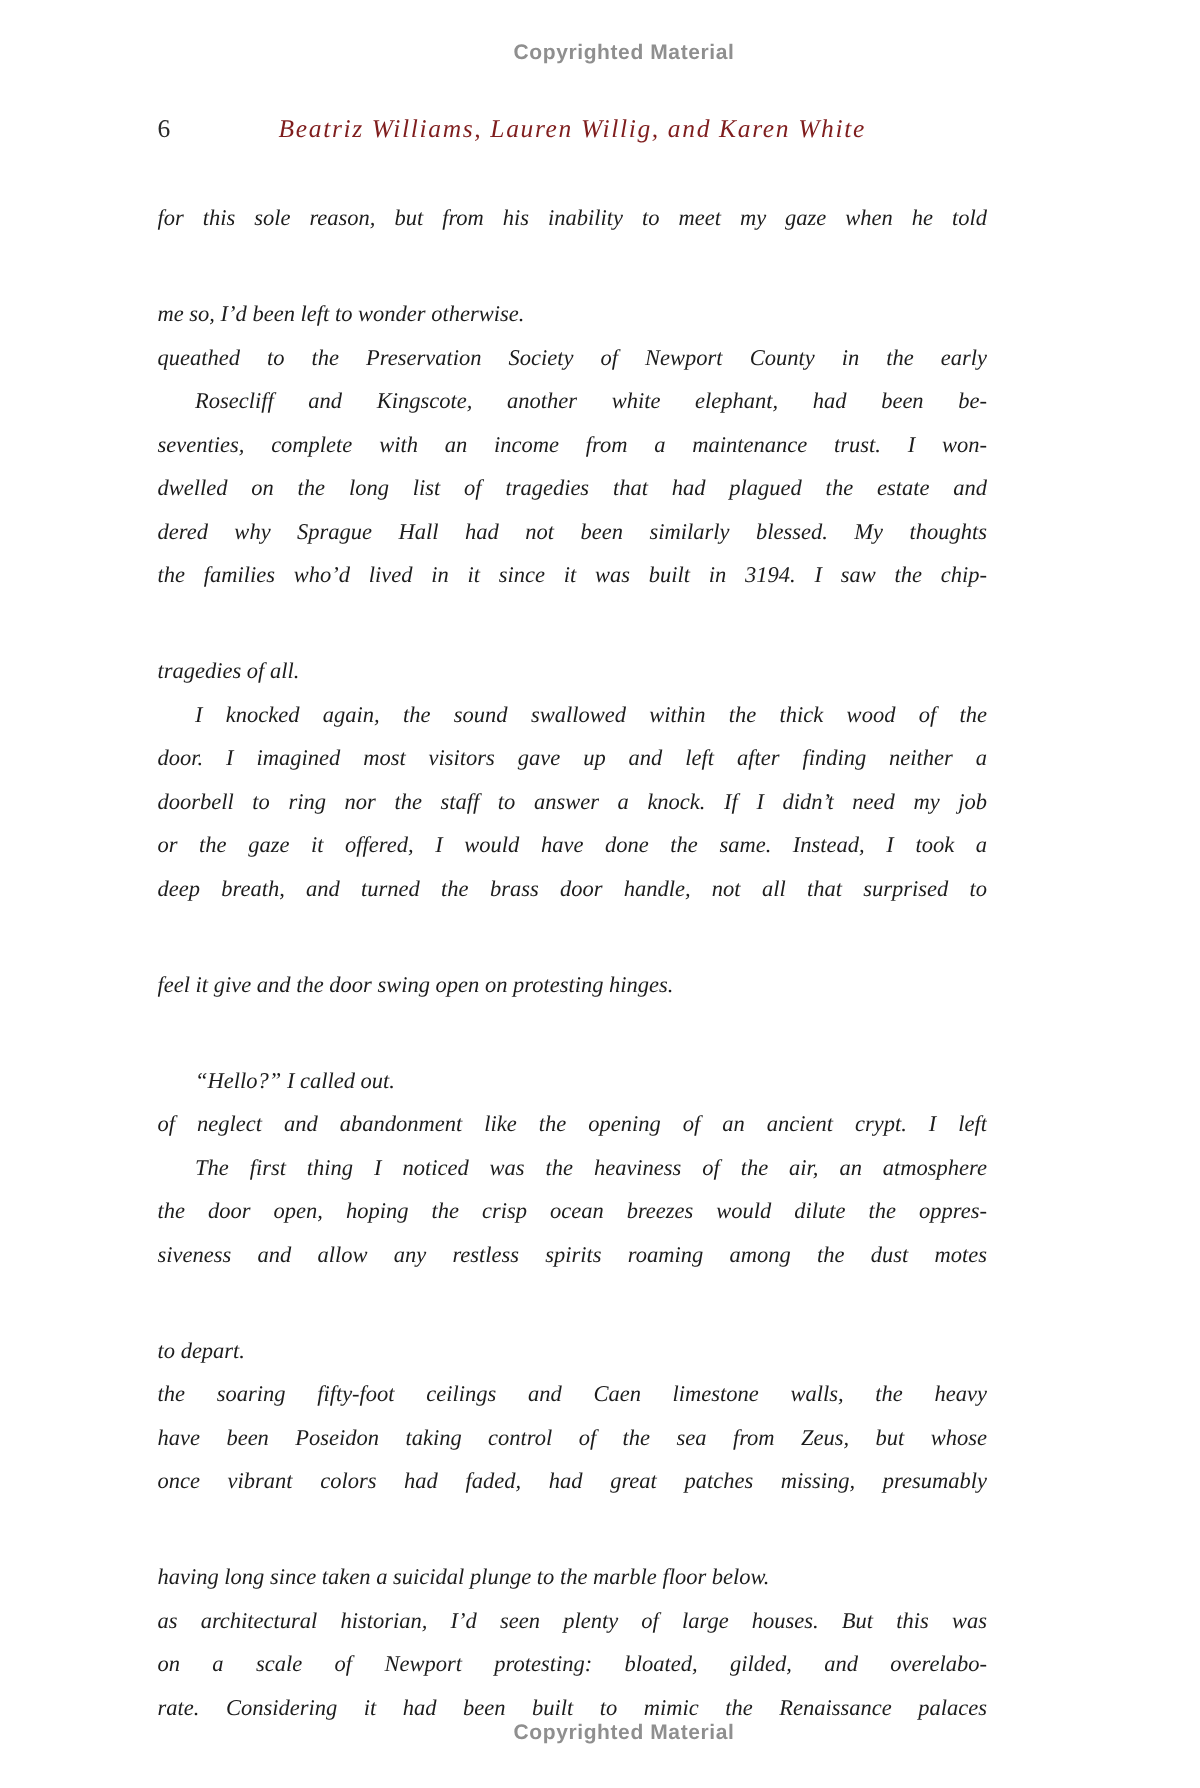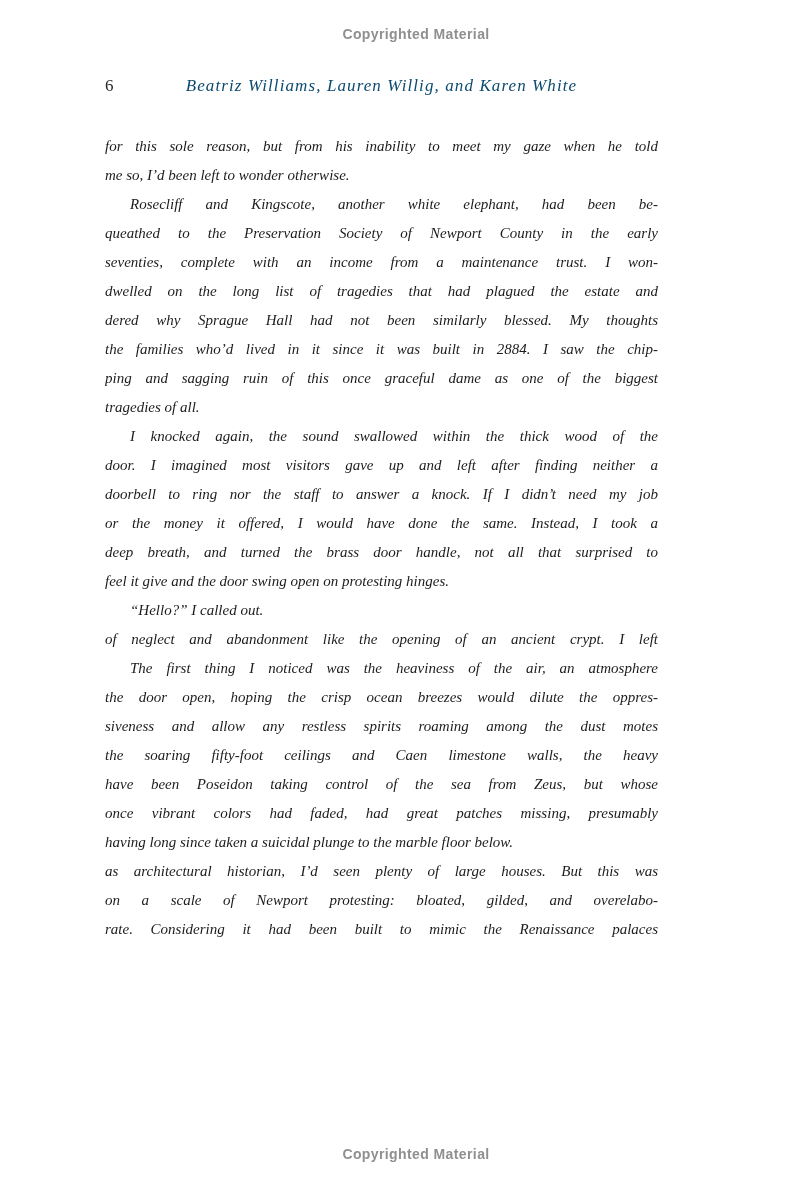--- a/index.html
+++ b/index.html
@@ -45,21 +45,21 @@
   }
   .running-header {
     position: absolute;
     left: 0;
     width: 100%;
     top: 0;
     text-align: center;
     font-style: italic;
     font-size: 17px;
     letter-spacing: 1.1px;
-    color: #0c4a6e;
+    color: #7f1d1d;
     white-space: nowrap;
   }
   .body-text {
     position: absolute;
     top: 132px;
     left: 105px;
     width: 553px;
     font-size: 15px;
     line-height: 29px;
     font-style: italic;
@@ -68,20 +68,21 @@
   .line {
     text-align: justify;
     text-align-last: justify;
     -moz-text-align-last: justify;
     white-space: normal;
     overflow: hidden;
     height: 29px;
   }
   .line.last {
     text-align-last: left;
+    margin-top: 35px;
     -moz-text-align-last: left;
   }
   .line.indent { padding-left: 25px; }
 </style>
 </head>
 <body>
 
 <div class="page">
 
   <div class="copyright top">Copyrighted Material</div>
@@ -90,45 +91,45 @@
     <span class="page-number">6</span>
     <span class="running-header">Beatriz Williams, Lauren Willig, and Karen White</span>
   </div>
 
   <div class="body-text">
       <div class="paragraph">
         <div class="line">for this sole reason, but from his inability to meet my gaze when he told</div>
         <div class="line last">me so, I’d been left to wonder otherwise.</div>
       </div>
       <div class="paragraph">
+        <div class="line">queathed to the Preservation Society of Newport County in the early</div>
         <div class="line indent">Rosecliff and Kingscote, another white elephant, had been be-</div>
-        <div class="line">queathed to the Preservation Society of Newport County in the early</div>
         <div class="line">seventies, complete with an income from a maintenance trust. I won-</div>
         <div class="line">dwelled on the long list of tragedies that had plagued the estate and</div>
         <div class="line">dered why Sprague Hall had not been similarly blessed. My thoughts</div>
-        <div class="line">the families who’d lived in it since it was built in 2884. I saw the chip-</div>
-        <div class="line">ping and sagging ruin of this once graceful dame as one of the biggest</div>
+        <div class="line">the families who’d lived in it since it was built in 3194. I saw the chip-</div>
         <div class="line last">tragedies of all.</div>
       </div>
       <div class="paragraph">
         <div class="line indent">I knocked again, the sound swallowed within the thick wood of the</div>
         <div class="line">door. I imagined most visitors gave up and left after finding neither a</div>
         <div class="line">doorbell to ring nor the staff to answer a knock. If I didn’t need my job</div>
-        <div class="line">or the money it offered, I would have done the same. Instead, I took a</div>
+        <div class="line">or the gaze it offered, I would have done the same. Instead, I took a</div>
         <div class="line">deep breath, and turned the brass door handle, not all that surprised to</div>
         <div class="line last">feel it give and the door swing open on protesting hinges.</div>
       </div>
       <div class="paragraph">
         <div class="line indent last">“Hello?” I called out.</div>
       </div>
       <div class="paragraph">
         <div class="line">of neglect and abandonment like the opening of an ancient crypt. I left</div>
         <div class="line indent">The first thing I noticed was the heaviness of the air, an atmosphere</div>
         <div class="line">the door open, hoping the crisp ocean breezes would dilute the oppres-</div>
         <div class="line">siveness and allow any restless spirits roaming among the dust motes</div>
+        <div class="line last">to depart.</div>
       </div>
       <div class="paragraph">
         <div class="line">the soaring fifty-foot ceilings and Caen limestone walls, the heavy</div>
         <div class="line">have been Poseidon taking control of the sea from Zeus, but whose</div>
         <div class="line">once vibrant colors had faded, had great patches missing, presumably</div>
         <div class="line last">having long since taken a suicidal plunge to the marble floor below.</div>
       </div>
       <div class="paragraph">
         <div class="line">as architectural historian, I’d seen plenty of large houses. But this was</div>
         <div class="line">on a scale of Newport protesting: bloated, gilded, and overelabo-</div>

